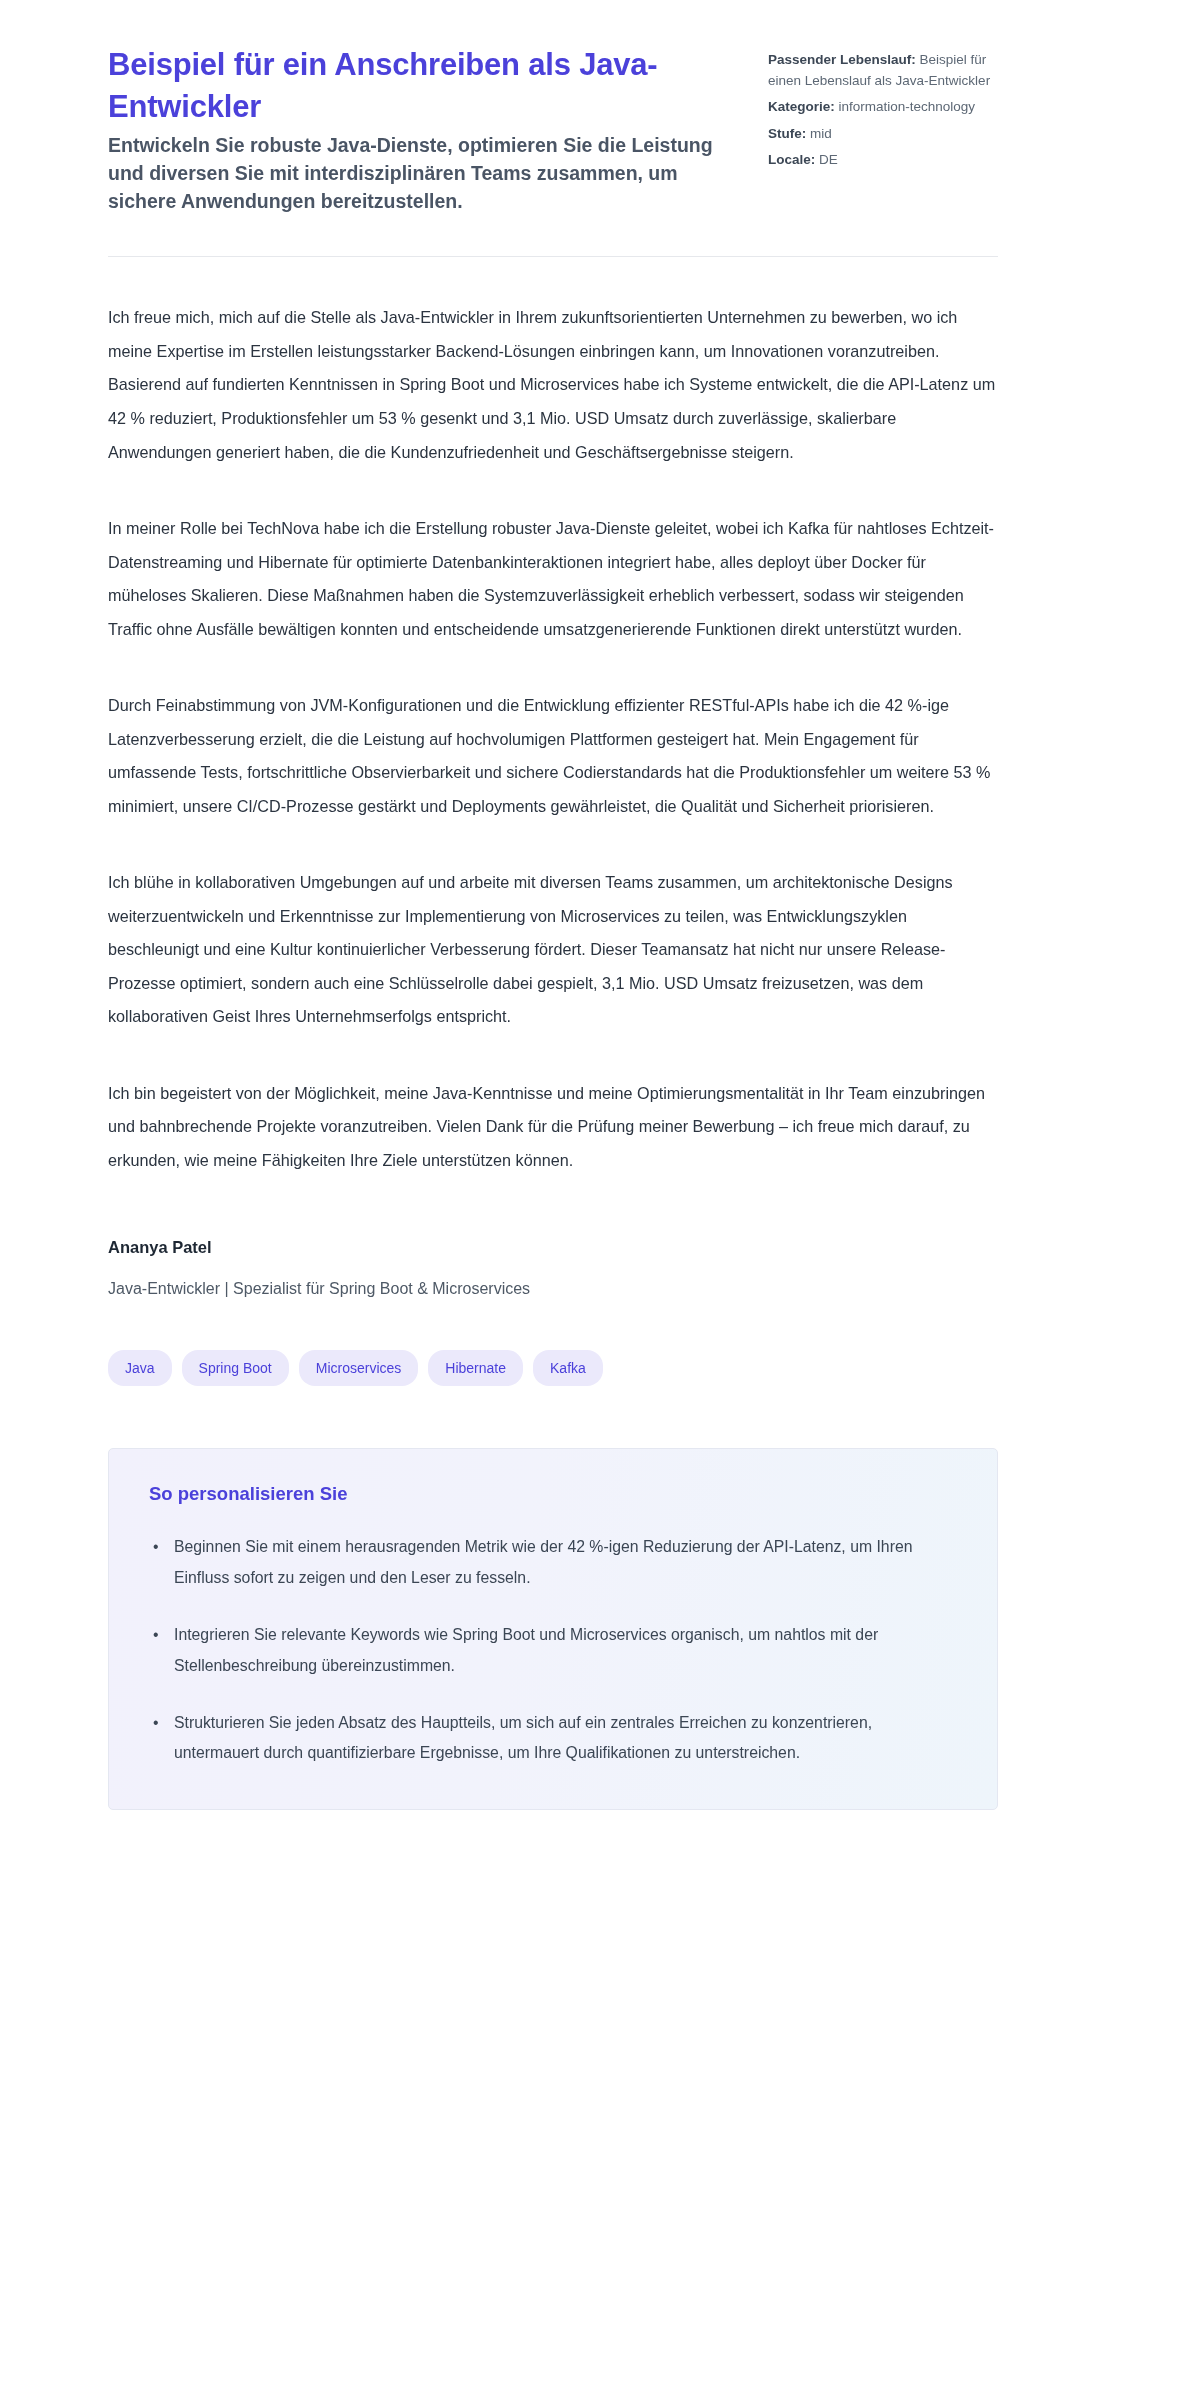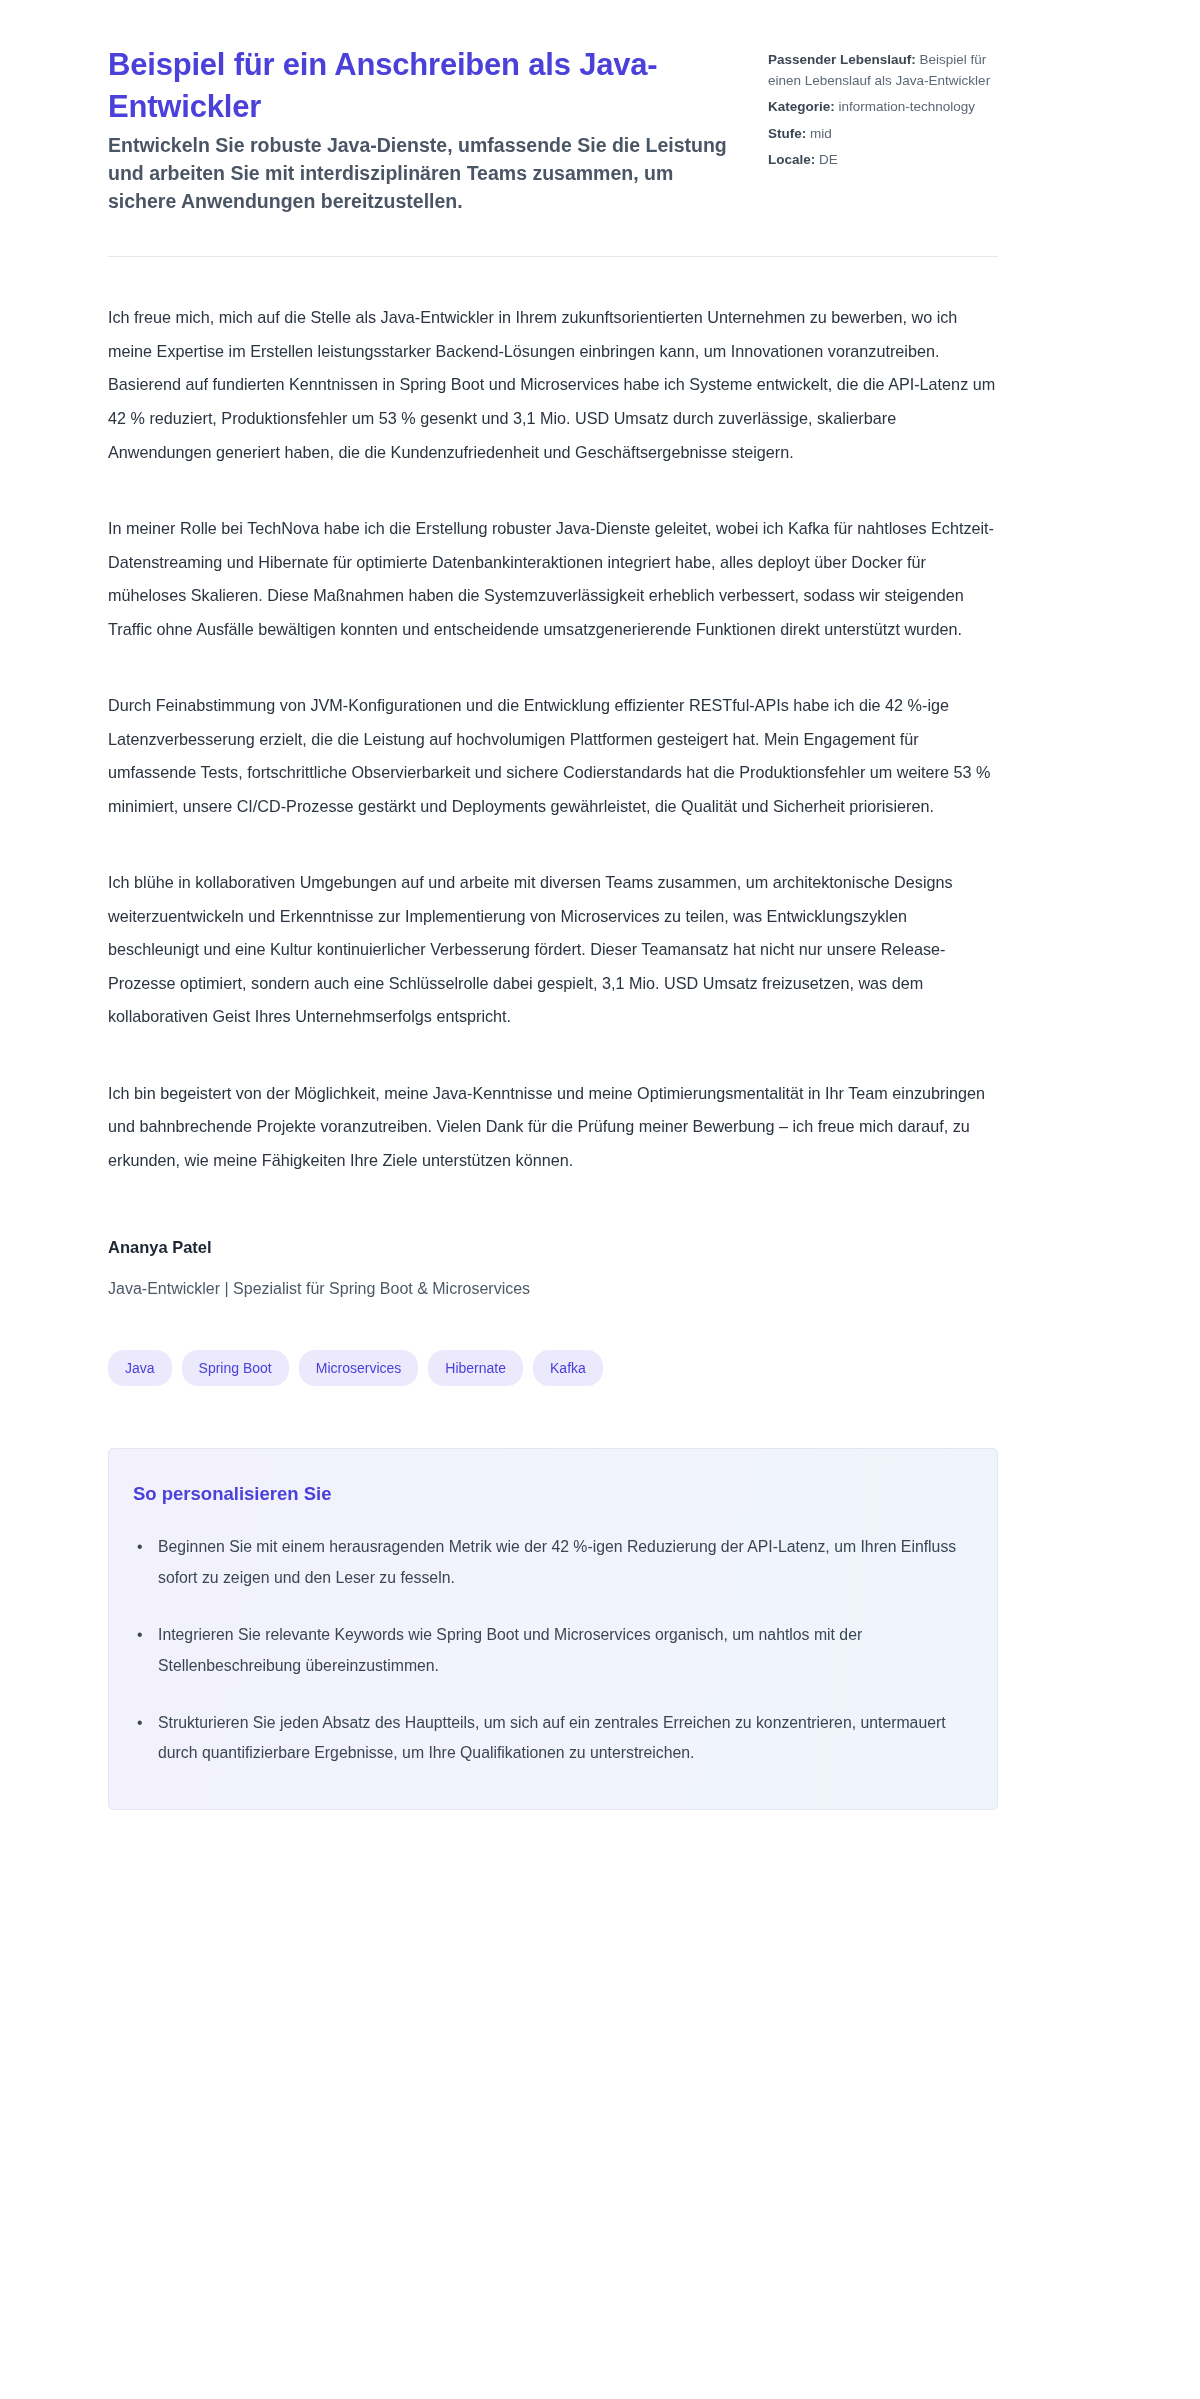--- a/index.html
+++ b/index.html
@@ -114,21 +114,21 @@
     border-radius: 16px;
     white-space: nowrap;
   }
 
   
   .tips {
     margin-top: 62px;
     background: linear-gradient(100deg, #f2f1fc 0%, #f2f3fc 45%, #eef5fb 100%);
     border: 1px solid #e4e7f1;
     border-radius: 5px;
-    padding: 32px 40px 40px 24px;
+    padding: 32px 40px 40px 40px;
   }
   .tips-title {
     margin: 0 0 26px 0;
     font-size: 18.5px;
     font-weight: 700;
     color: #4b41da;
     line-height: 1.4;
   }
   .tips-list {
     margin: 0;
@@ -154,21 +154,21 @@
   }
 </style>
 </head>
 <body>
 
 <div class="page">
 
   <div class="header">
     <div class="header-left">
       <h1 class="doc-title">Beispiel für ein Anschreiben als Java-Entwickler</h1>
-      <p class="doc-subtitle">Entwickeln Sie robuste Java-Dienste, umfassende Sie die Leistung und arbeiten Sie mit interdisziplinären Teams zusammen, um sichere Anwendungen bereitzustellen.</p>
+      <p class="doc-subtitle">Entwickeln Sie robuste Java-Dienste, optimieren Sie die Leistung und diversen Sie mit interdisziplinären Teams zusammen, um sichere Anwendungen bereitzustellen.</p>
     </div>
 
     <aside class="meta">
       <div class="meta-row">
         <span class="meta-label">Passender Lebenslauf:</span>
         <span class="meta-value">Beispiel für einen Lebenslauf als Java-Entwickler</span>
       </div>
       <div class="meta-row">
         <span class="meta-label">Kategorie:</span>
         <span class="meta-value">information-technology</span>

